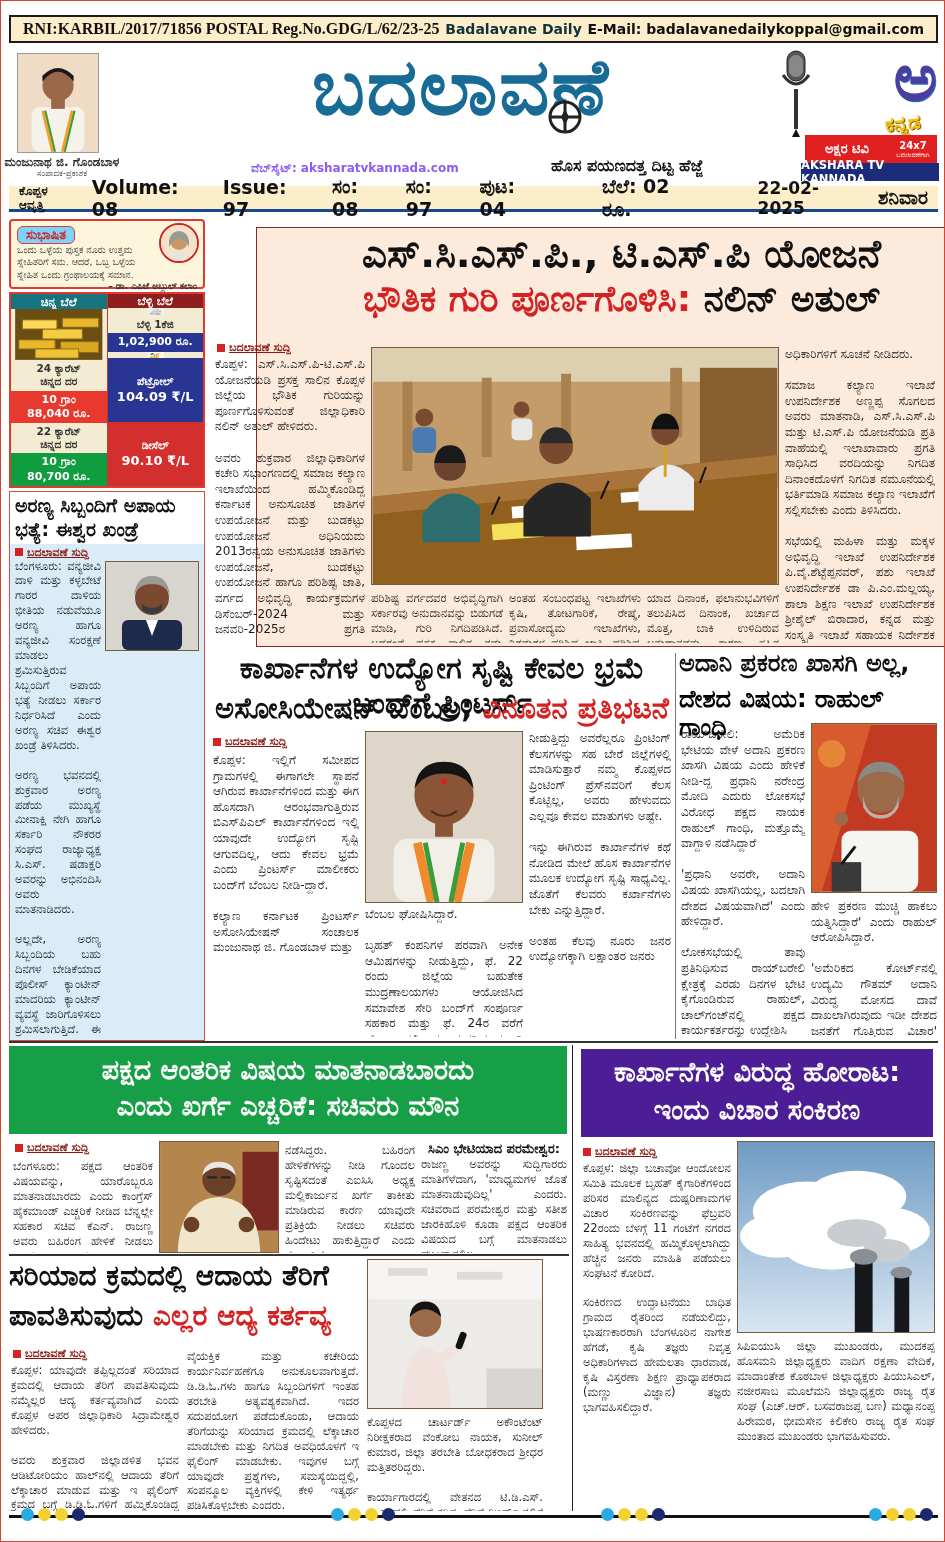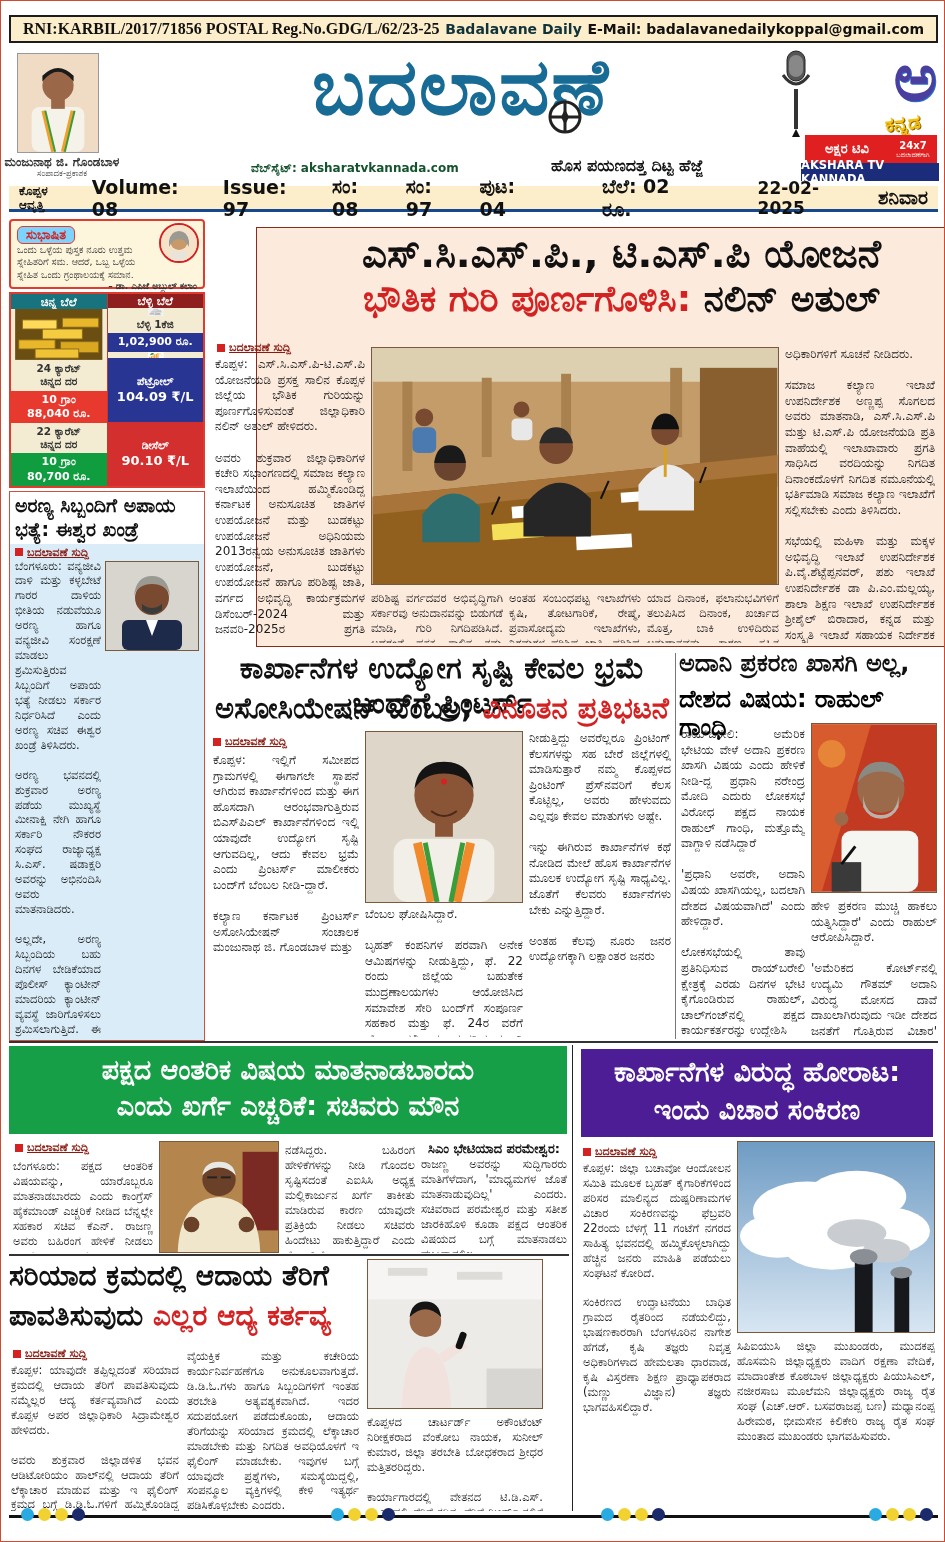--- a/index.html
+++ b/index.html
@@ -15,21 +15,21 @@
   .photo svg{display:block;width:100%;height:100%;}
   
   #topbar{left:8px;top:14px;width:929px;height:28px;background:#fdeecb;border:2px solid #1c1c1c;
           display:flex;align-items:center;justify-content:space-between;padding:0 12px;}
   #topbar .rni{font-family:"Liberation Serif",serif;font-size:16px;font-weight:bold;color:#111;}
   #topbar .brand{font-size:14px;font-weight:bold;color:#10323a;}
   #topbar .email{font-size:14px;font-weight:bold;color:#111;}
   
   #title{left:150px;top:38px;width:620px;text-align:center;font-size:78px;font-weight:bold;
          color:#186b95;line-height:1.25;letter-spacing:2px;}
-  #website{left:250px;top:160px;font-size:12px;font-weight:bold;color:#14532d;}
+  #website{left:250px;top:160px;font-size:12px;font-weight:bold;color:#8b5cf6;}
   #tagline{left:550px;top:155px;font-size:16px;font-weight:bold;color:#111;}
   #editorbox{left:16px;top:52px;width:82px;height:100px;border:1px solid #999;}
   #editorname{left:2px;top:154px;width:118px;text-align:center;font-size:12px;font-weight:bold;color:#333;}
   #editorrole{left:2px;top:167px;width:118px;text-align:center;font-size:8.5px;color:#444;}
   
   #logo{left:778px;top:44px;width:160px;height:140px;}
   #logo .bigA{position:absolute;right:2px;top:-6px;font-size:66px;font-weight:bold;color:#4a3f9e;text-shadow:1px 1px 0 #2a6fd0;}
   #logo .script{position:absolute;right:18px;top:66px;font-size:20px;font-weight:bold;color:#f2c010;
                 transform:rotate(-6deg);text-shadow:1px 1px 0 #8a5a00;}
   #logo .redbar{position:absolute;left:26px;top:90px;width:132px;height:28px;background:#e02020;display:flex;}

